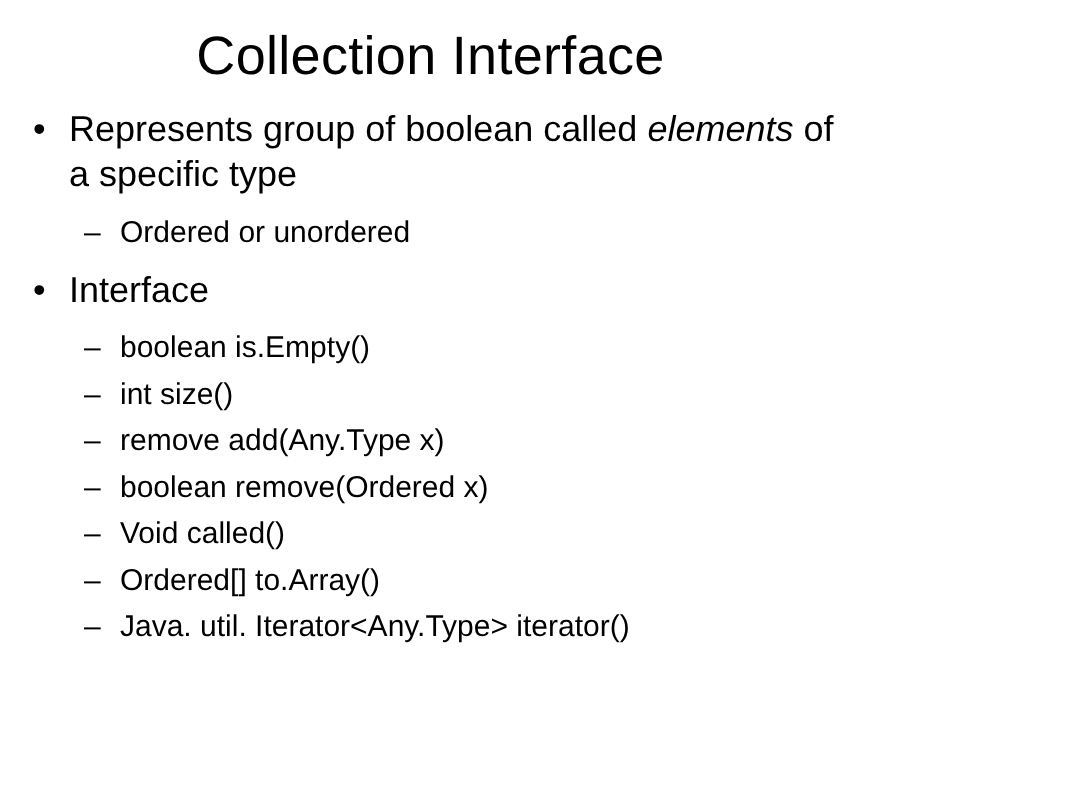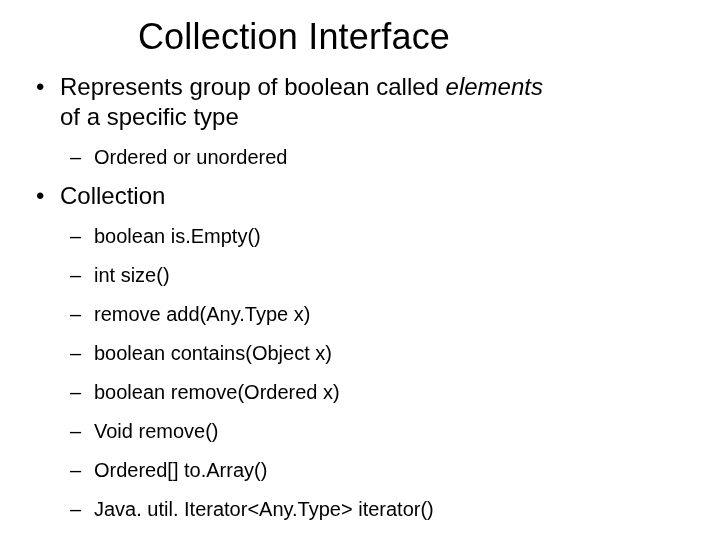--- a/index.html
+++ b/index.html
@@ -8,21 +8,21 @@
     width: 720px;
     height: 540px;
     background: #fff;
     font-family: Arial, Helvetica, sans-serif;
     color: #000;
   }
   .slide {
     box-sizing: border-box;
     width: 588px;
     height: 540px;
-    padding: 12px 30px 0 30px;
+    padding: 12px 30px 0 16px;
   }
   .title {
     text-align: center;
     font-size: 36px;
     font-weight: 400;
     margin: 4px 0 14px 0;
     letter-spacing: 0.2px;
   }
   ul.level1 {
     list-style: none;
@@ -47,21 +47,20 @@
     list-style: none;
     margin: 10px 0 0 0;
     padding: 0;
   }
   ul.level2 > li {
     position: relative;
     padding-left: 34px;
     font-size: 20px;
     line-height: 1.35;
     margin-bottom: 4px;
-    margin-top: 12px;
   }
   ul.level2 > li::before {
     content: "–";
     position: absolute;
     left: 10px;
     top: 0;
     font-size: 20px;
   }
   .italic {
     font-style: italic;
@@ -76,27 +75,26 @@
   <ul class="level1">
 
     <li>
       <span>Represents group of boolean called </span><span class="italic">elements</span><span> of a specific type</span>
       <ul class="level2">
         <li>Ordered or unordered</li>
       </ul>
     </li>
 
     <li>
-      <span>Collection</span>
+      <span>Interface</span>
       <ul class="level2">
         <li>boolean is.Empty()</li>
         <li>int size()</li>
         <li>remove add(Any.Type x)</li>
-        <li>boolean contains(Object x)</li>
         <li>boolean remove(Ordered x)</li>
-        <li>Void remove()</li>
+        <li>Void called()</li>
         <li>Ordered[] to.Array()</li>
         <li>Java. util. Iterator&lt;Any.Type&gt; iterator()</li>
       </ul>
     </li>
 
   </ul>
 </div>
 
 </body></html>

